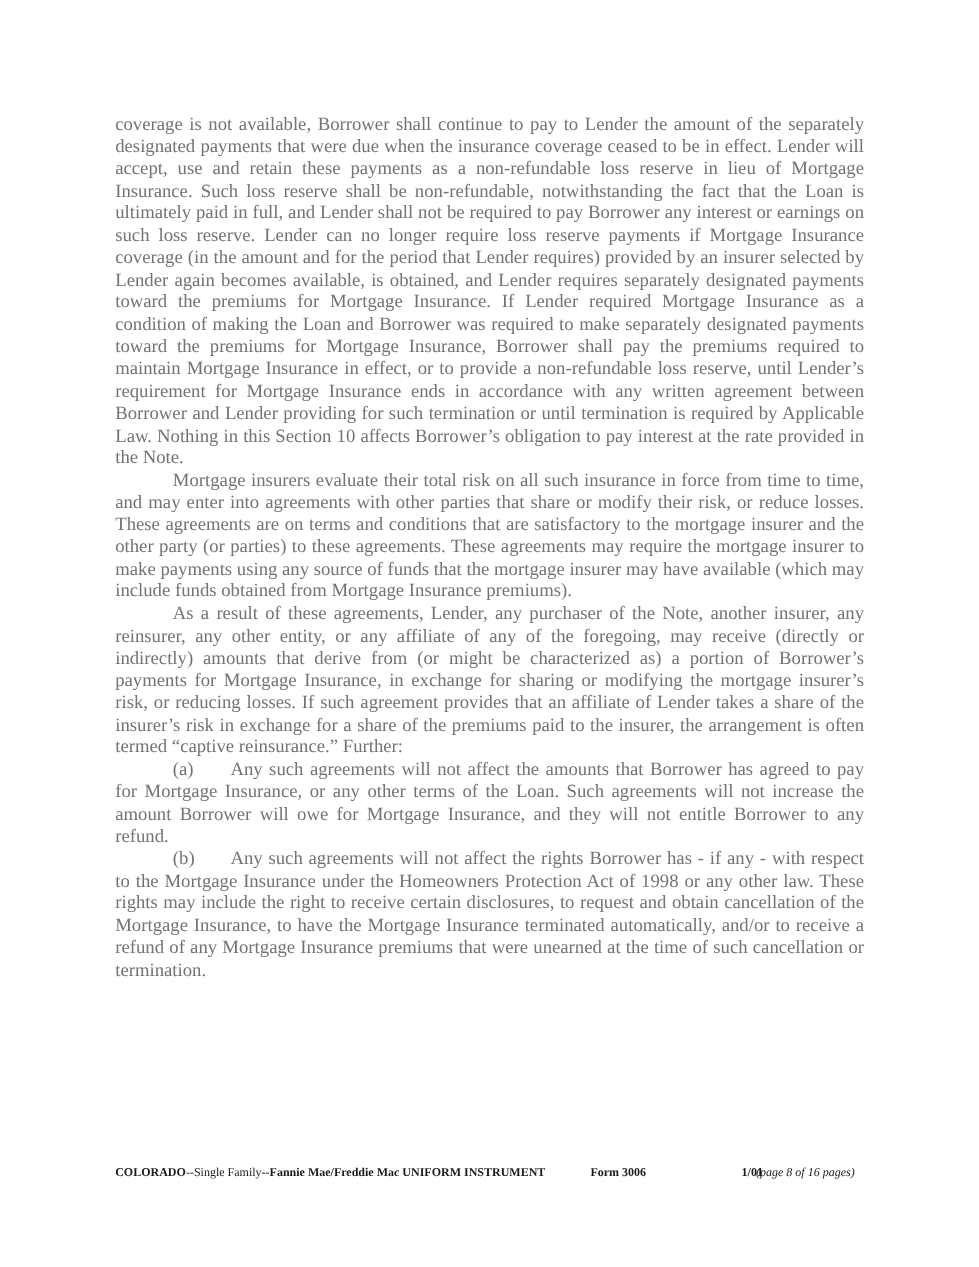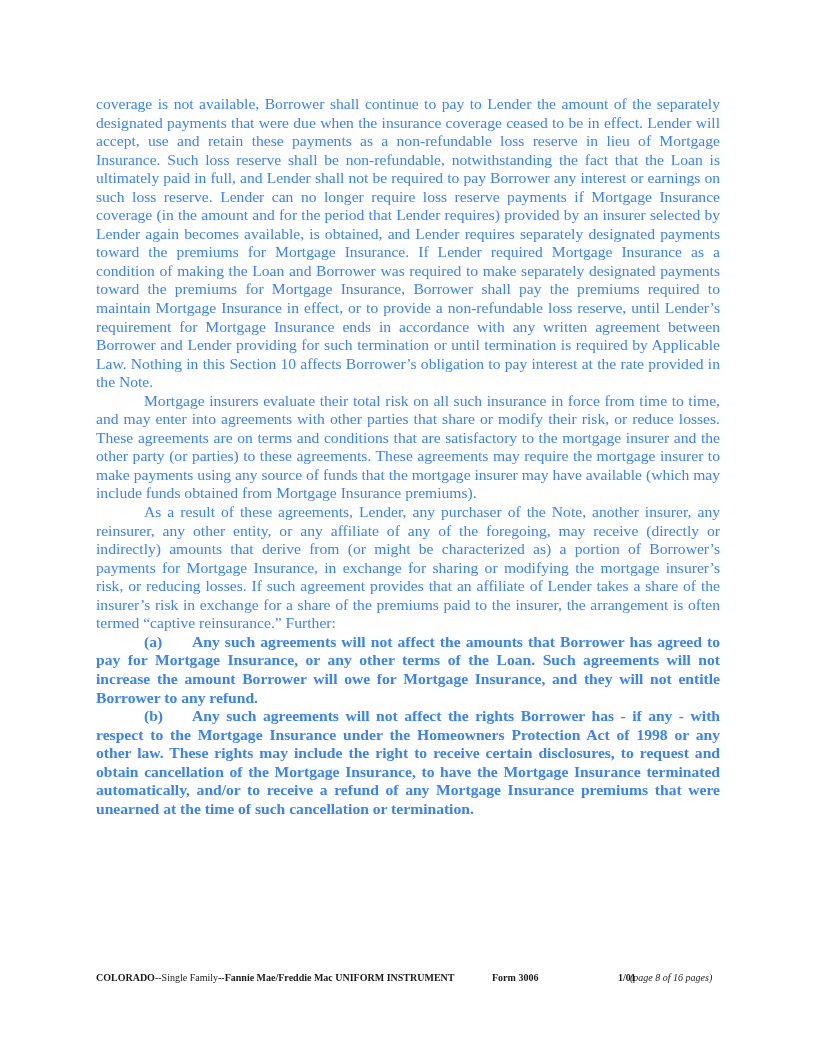--- a/index.html
+++ b/index.html
@@ -2,25 +2,25 @@
 <html><head>
 <meta charset="utf-8">
 <style>
   html, body { margin: 0; padding: 0; background: #ffffff; }
   body { width: 816px; height: 1056px; position: relative; overflow: hidden; }
   .page {
     position: absolute; left: 96px; top: 95px; width: 624px;
     font-family: "Liberation Serif", serif;
     font-size: 15.6px;
     line-height: 18.55px;
-    color: #3b82f6;
+    color: #737373;
   }
   .page p { margin: 0; text-align: justify; }
   .indent { text-indent: 48px; }
-  .bold { font-weight: bold; }
+  .bold { font-weight: normal; }
   .label { display: inline-block; width: 48px; text-indent: 0; }
   .footer {
     position: absolute; top: 972px; left: 96px; width: 624px; height: 14px;
     font-family: Liberation Serif, serif; font-size: 10px; color: #1a1a1a;
   }
   .footer span { position: absolute; top: 0; white-space: nowrap; }
   .f-left { left: 0; }
   .f-form { left: 396px; font-weight: bold; }
   .f-date { left: 502px; font-weight: bold; margin-left: 20px; }
   .f-page { left: 534px; font-style: italic; }

